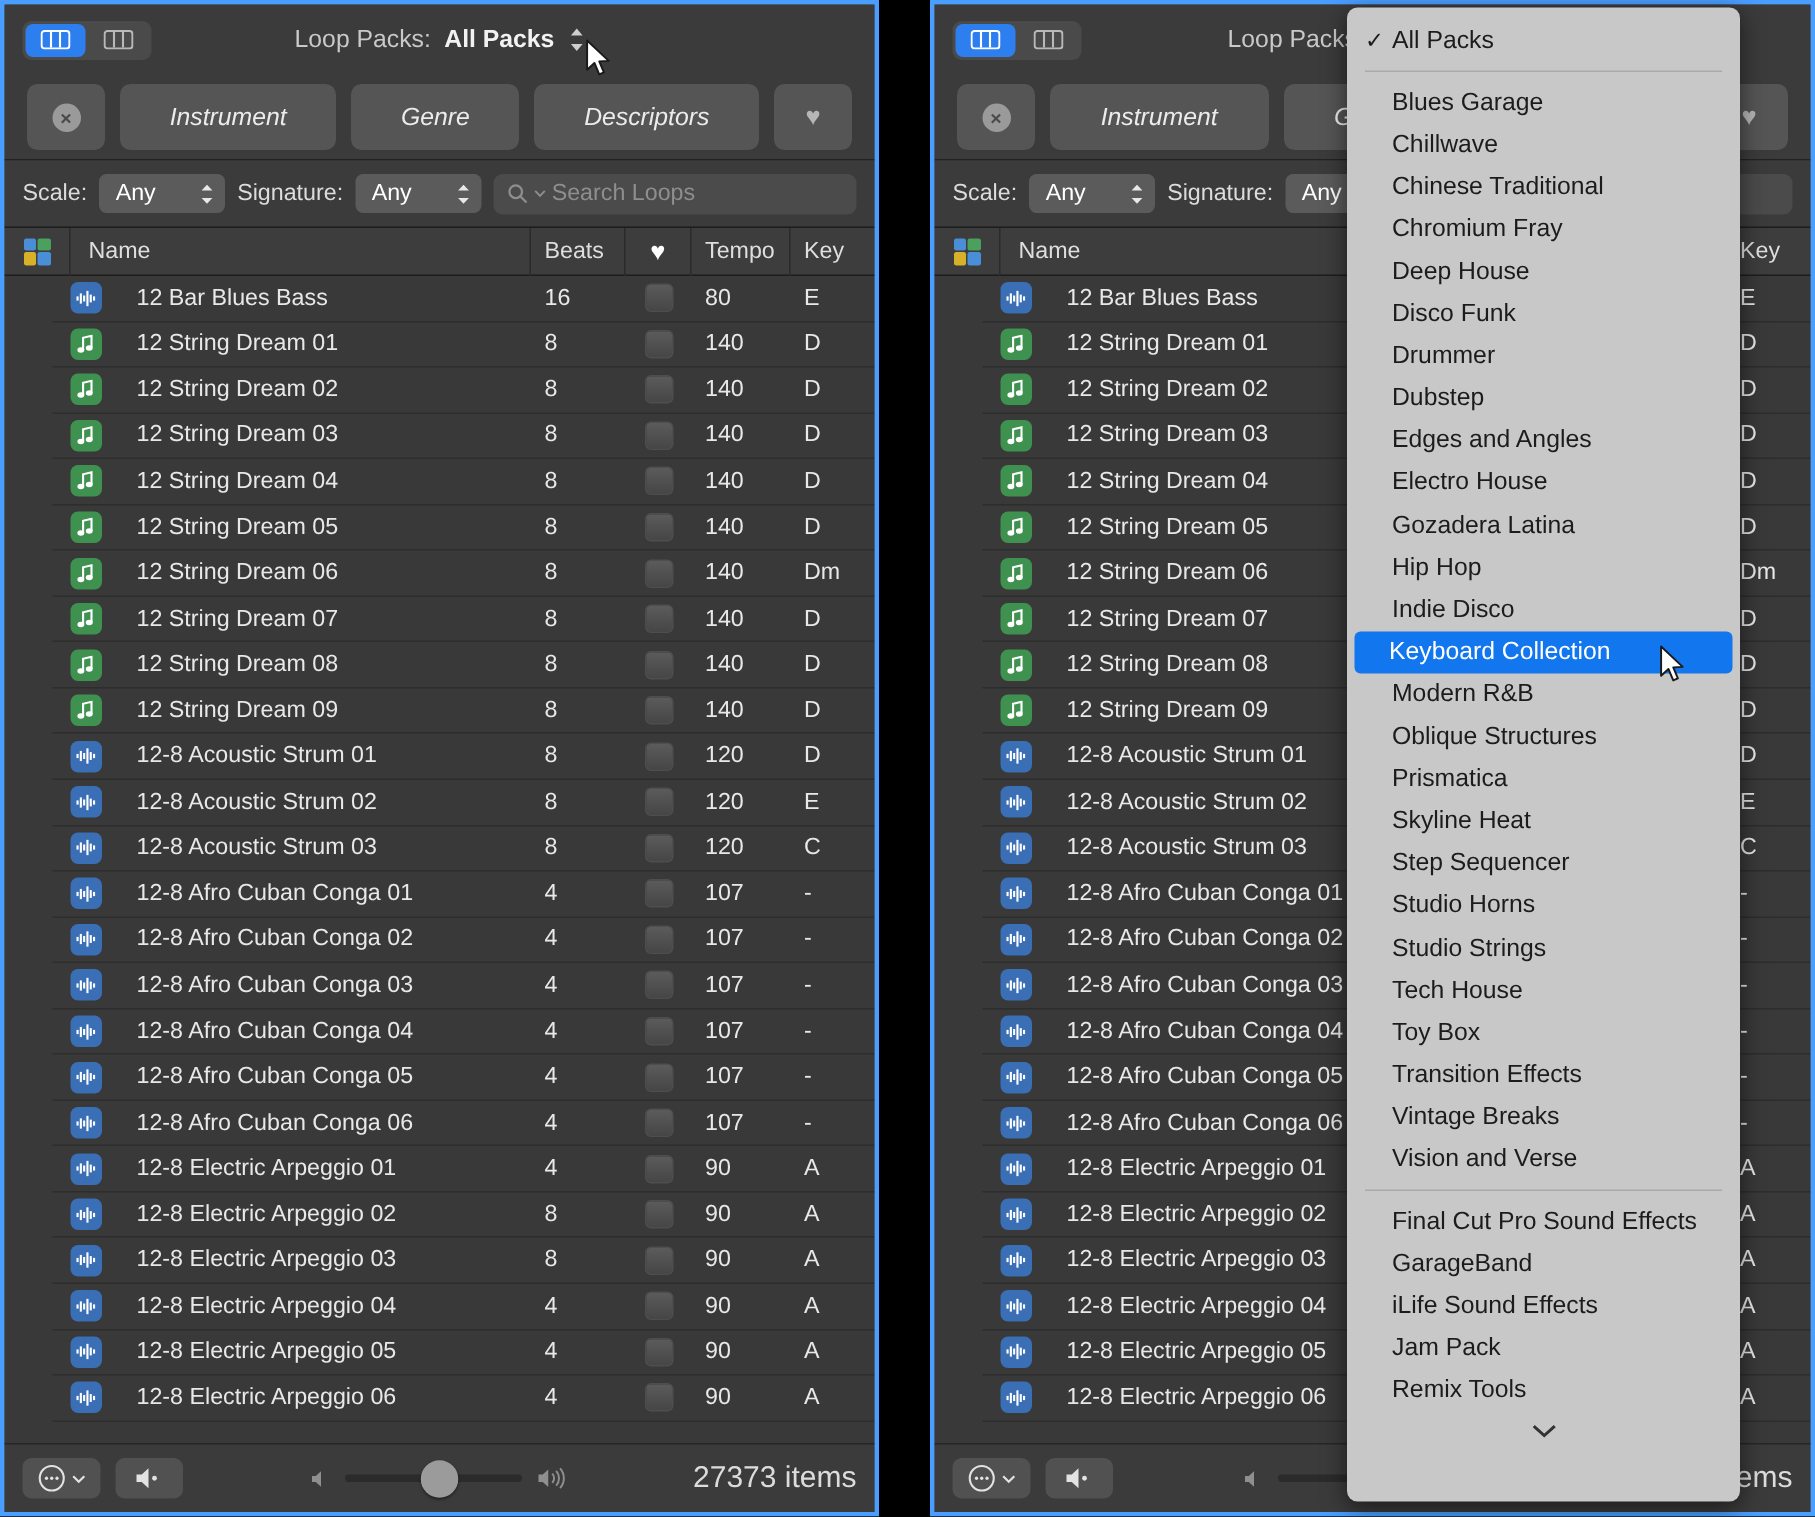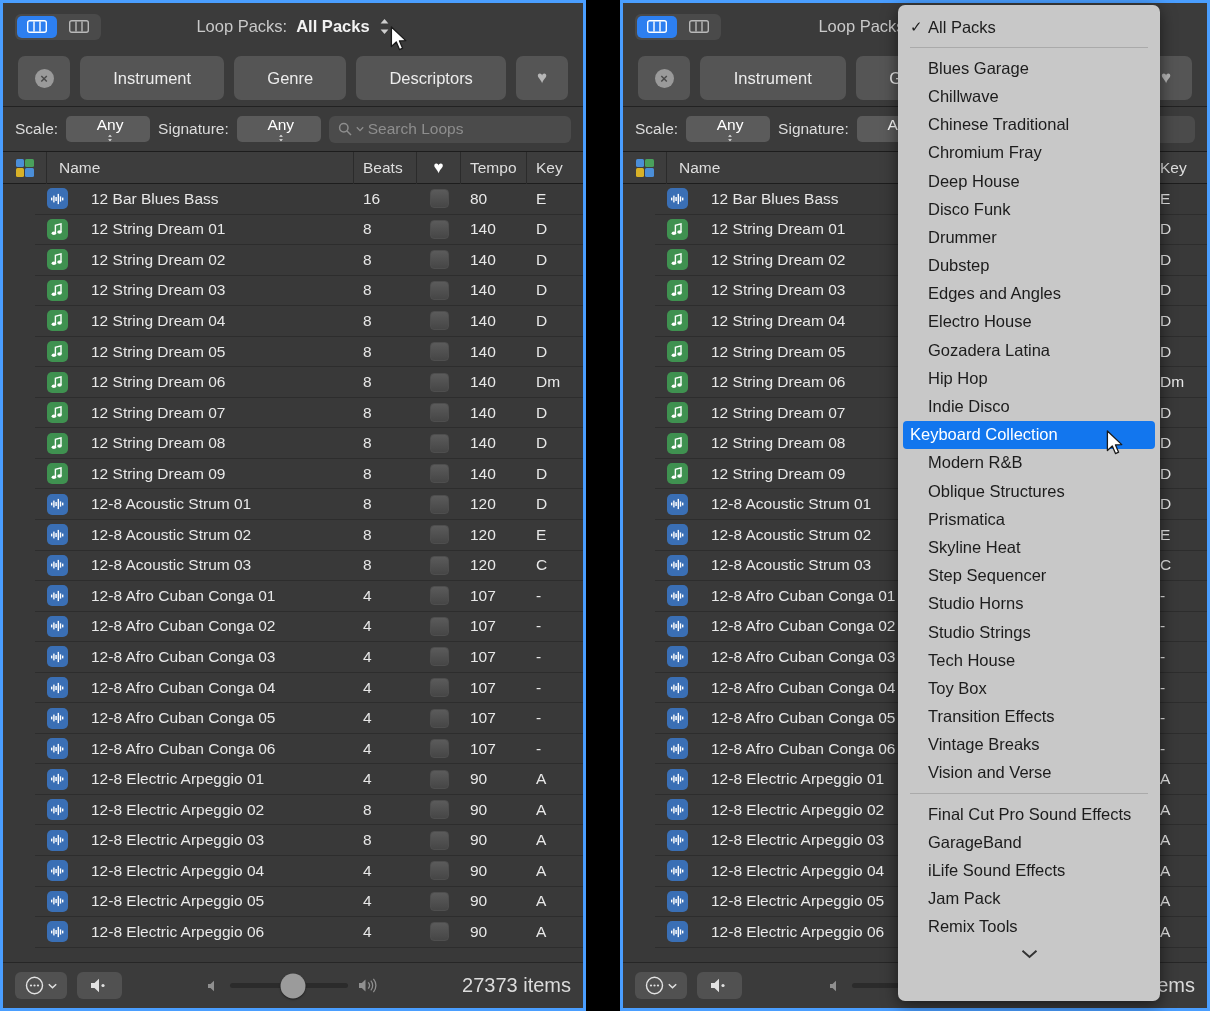--- a/index.html
+++ b/index.html
@@ -75,21 +75,21 @@
   }
   .fbtn {
     background: #555555;
     border-radius: 7px;
     height: 44px;
     display: flex; align-items: center; justify-content: center;
     color: #ececec;
     font-size: 16.5px;
   }
   .fbtn.icon-only { width: 52px; }
-  .fbtn.wide { flex: 1 1 auto; }
+  .fbtn.wide { flex: 1 1 auto; font-style: italic; }
   .fbtn.heart-btn { width: 52px; }
   .xcircle {
     width: 19px; height: 19px; border-radius: 50%;
     background: #9a9a9a;
     display: flex; align-items: center; justify-content: center;
     color: #4a4a4a; font-size: 13px; line-height: 1; font-weight: bold;
   }
   .heart-glyph { color: #b6b6b6; font-size: 17px; }
 
   
@@ -103,21 +103,21 @@
     border-bottom: 1px solid #1d1d1d;
   }
   .sr-label { color: #dcdcdc; font-size: 15.5px; }
   .popup {
     background: #5b5b5b;
     border-radius: 5px;
     height: 26px;
     min-width: 84px;
     display: flex; align-items: center; justify-content: space-between;
     padding: 0 7px 0 11px;
-    color: #fff; font-size: 15.5px; flex-direction: column;
+    color: #fff; font-size: 15.5px;
   }
   .search-field {
     flex: 1 1 auto;
     height: 27px;
     background: #4b4b4b;
     border-radius: 6px;
     display: flex; align-items: center;
     gap: 4px;
     padding: 0 9px;
     color: #8e8e8e; font-size: 15.5px;
@@ -235,21 +235,21 @@
     display: flex; flex-direction: column;
   }
   .menu-item {
     height: 28.2px;
     display: flex; align-items: center;
     padding-left: 12px;
     white-space: nowrap;
   }
   .menu-item .mi-check { width: 18px; flex: 0 0 18px; font-size: 15px; }
   .menu-item .mi-label { }
-  .menu-item.selected { background: #1276ee; color: #fff; margin: 0 5px; border-radius: 4px; padding-left: 7px; }
+  .menu-item.selected { background: #1276ee; color: #fff; margin: 0 5px; border-radius: 4px; padding-left: 23px; }
   .menu-sep { height: 1px; background: #aaaaaa; margin: 6px 12px; }
   .menu-chevron {
     height: 26px;
     display: flex; align-items: center; justify-content: center;
     color: #333;
   }
 
   
   .cursor { position: absolute; z-index: 60; pointer-events: none; }
   #cursor-a { left: 390px; top: 26px; }

